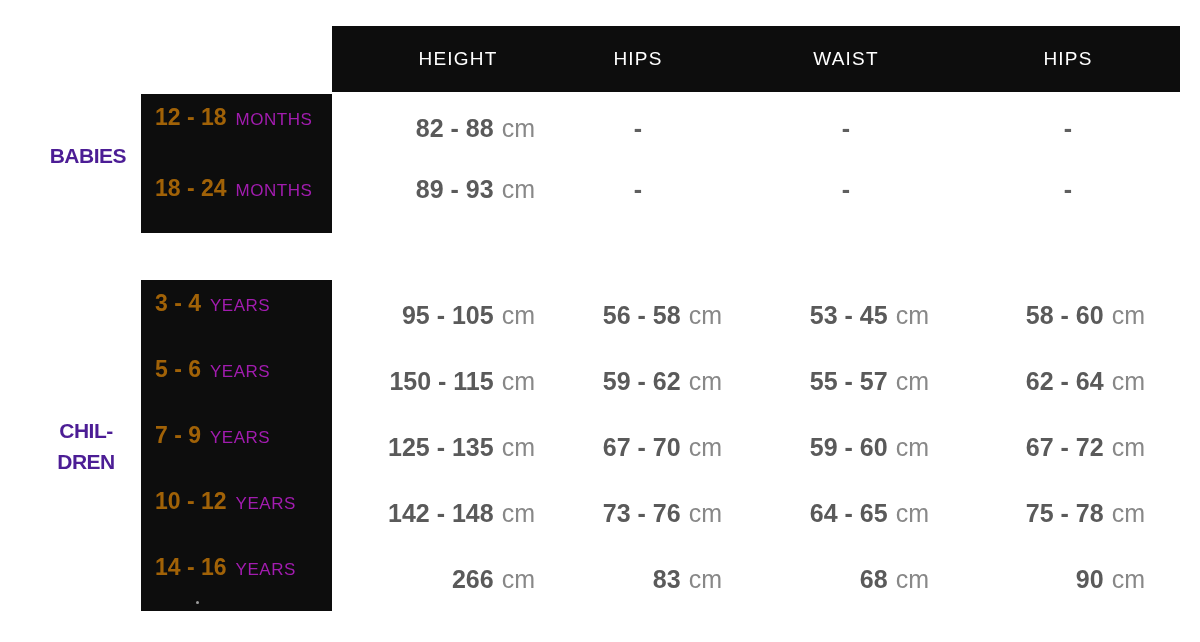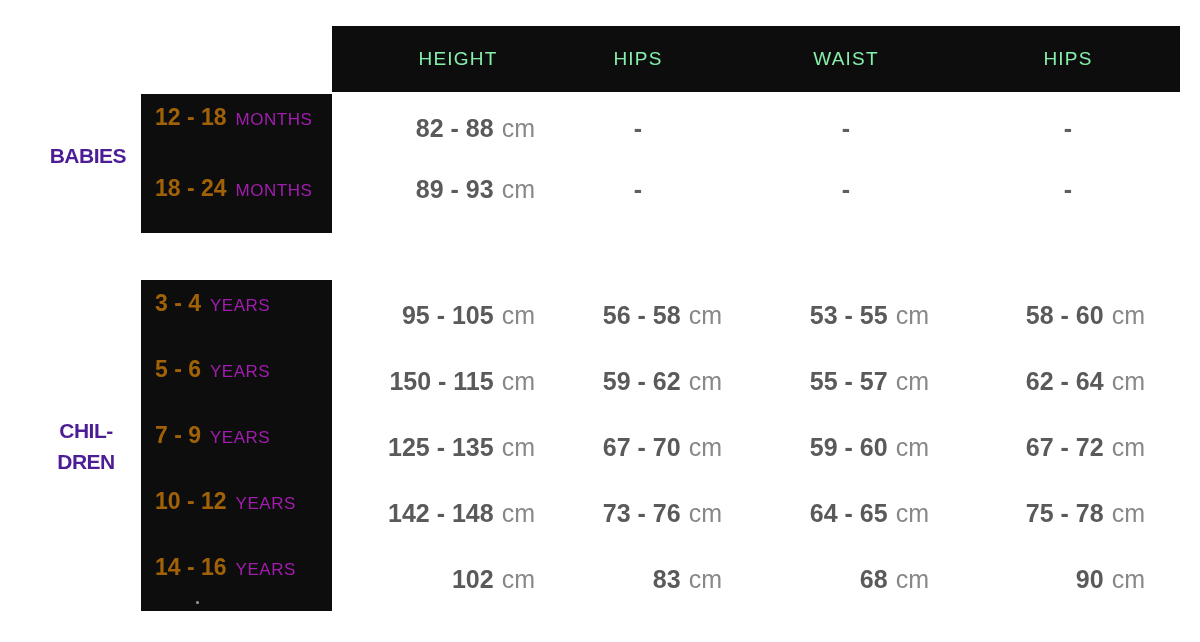--- a/index.html
+++ b/index.html
@@ -16,21 +16,21 @@
   .header-bar {
     position: absolute;
     left: 332px; top: 26px;
     width: 848px; height: 66px;
     background: #0d0d0d;
   }
   .hcol {
     position: absolute;
     top: 50%;
     transform: translate(-50%, -50%);
-    color: #86efac;
+    color: #ffffff;
     font-size: 19px;
     letter-spacing: 1.2px;
     white-space: nowrap;
   }
 
   
   .age-box {
     position: absolute;
     left: 141px;
     width: 191px;
@@ -135,35 +135,35 @@
     <div class="cell dash" style="top: 128px; left: 846px;">-</div>
     <div class="cell dash" style="top: 128px; left: 1068px;">-</div>
     <div class="age-row" style="top: 188px;"><span class="age-range">18 - 24</span><span class="age-unit">MONTHS</span></div>
     <div class="cell val" style="top: 189px; left: 535px;"><span class="num">89 - 93</span><span class="unit">cm</span></div>
     <div class="cell dash" style="top: 189px; left: 638px;">-</div>
     <div class="cell dash" style="top: 189px; left: 846px;">-</div>
     <div class="cell dash" style="top: 189px; left: 1068px;">-</div>
     <div class="age-row" style="top: 303px;"><span class="age-range">3 - 4</span><span class="age-unit">YEARS</span></div>
     <div class="cell val" style="top: 315px; left: 535px;"><span class="num">95 - 105</span><span class="unit">cm</span></div>
     <div class="cell val" style="top: 315px; left: 722px;"><span class="num">56 - 58</span><span class="unit">cm</span></div>
-    <div class="cell val" style="top: 315px; left: 929px;"><span class="num">53 - 55</span><span class="unit">cm</span></div>
+    <div class="cell val" style="top: 315px; left: 929px;"><span class="num">53 - 45</span><span class="unit">cm</span></div>
     <div class="cell val" style="top: 315px; left: 1145px;"><span class="num">58 - 60</span><span class="unit">cm</span></div>
     <div class="age-row" style="top: 369px;"><span class="age-range">5 - 6</span><span class="age-unit">YEARS</span></div>
     <div class="cell val" style="top: 381px; left: 535px;"><span class="num">150 - 115</span><span class="unit">cm</span></div>
     <div class="cell val" style="top: 381px; left: 722px;"><span class="num">59 - 62</span><span class="unit">cm</span></div>
     <div class="cell val" style="top: 381px; left: 929px;"><span class="num">55 - 57</span><span class="unit">cm</span></div>
     <div class="cell val" style="top: 381px; left: 1145px;"><span class="num">62 - 64</span><span class="unit">cm</span></div>
     <div class="age-row" style="top: 435px;"><span class="age-range">7 - 9</span><span class="age-unit">YEARS</span></div>
     <div class="cell val" style="top: 447px; left: 535px;"><span class="num">125 - 135</span><span class="unit">cm</span></div>
     <div class="cell val" style="top: 447px; left: 722px;"><span class="num">67 - 70</span><span class="unit">cm</span></div>
     <div class="cell val" style="top: 447px; left: 929px;"><span class="num">59 - 60</span><span class="unit">cm</span></div>
     <div class="cell val" style="top: 447px; left: 1145px;"><span class="num">67 - 72</span><span class="unit">cm</span></div>
     <div class="age-row" style="top: 501px;"><span class="age-range">10 - 12</span><span class="age-unit">YEARS</span></div>
     <div class="cell val" style="top: 513px; left: 535px;"><span class="num">142 - 148</span><span class="unit">cm</span></div>
     <div class="cell val" style="top: 513px; left: 722px;"><span class="num">73 - 76</span><span class="unit">cm</span></div>
     <div class="cell val" style="top: 513px; left: 929px;"><span class="num">64 - 65</span><span class="unit">cm</span></div>
     <div class="cell val" style="top: 513px; left: 1145px;"><span class="num">75 - 78</span><span class="unit">cm</span></div>
     <div class="age-row" style="top: 567px;"><span class="age-range">14 - 16</span><span class="age-unit">YEARS</span></div>
-    <div class="cell val" style="top: 579px; left: 535px;"><span class="num">102</span><span class="unit">cm</span></div>
+    <div class="cell val" style="top: 579px; left: 535px;"><span class="num">266</span><span class="unit">cm</span></div>
     <div class="cell val" style="top: 579px; left: 722px;"><span class="num">83</span><span class="unit">cm</span></div>
     <div class="cell val" style="top: 579px; left: 929px; text-align: right;"><span class="num">68</span><span class="unit">cm</span></div>
     <div class="cell val" style="top: 579px; left: 1145px;"><span class="num">90</span><span class="unit">cm</span></div>
   </div>
 
 </body></html>

